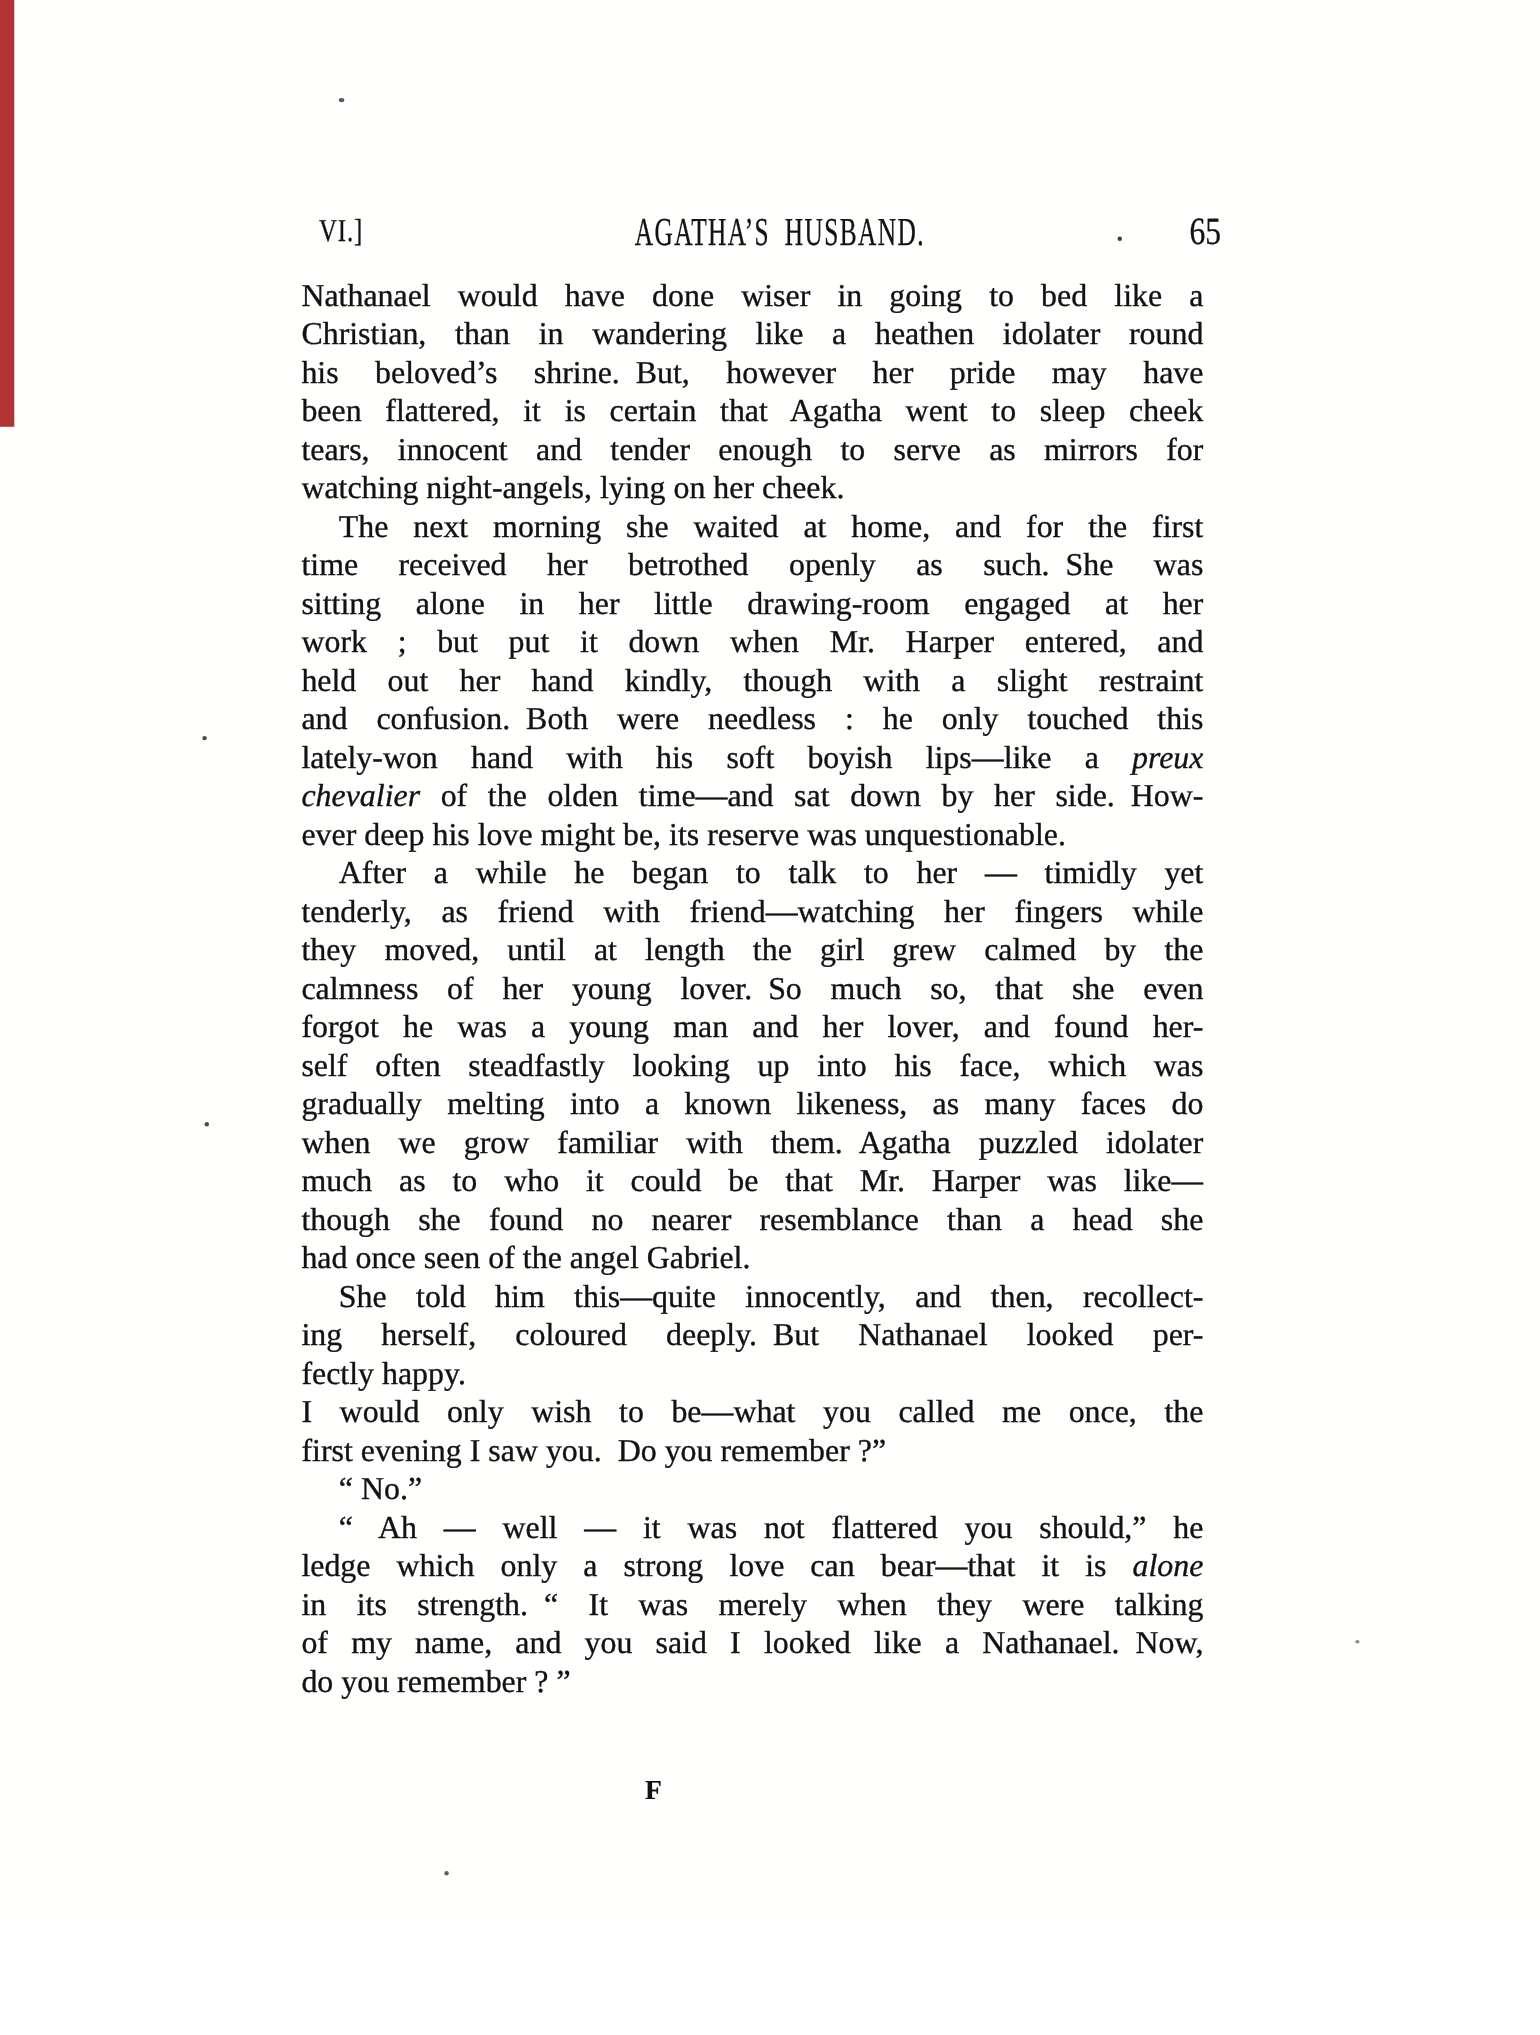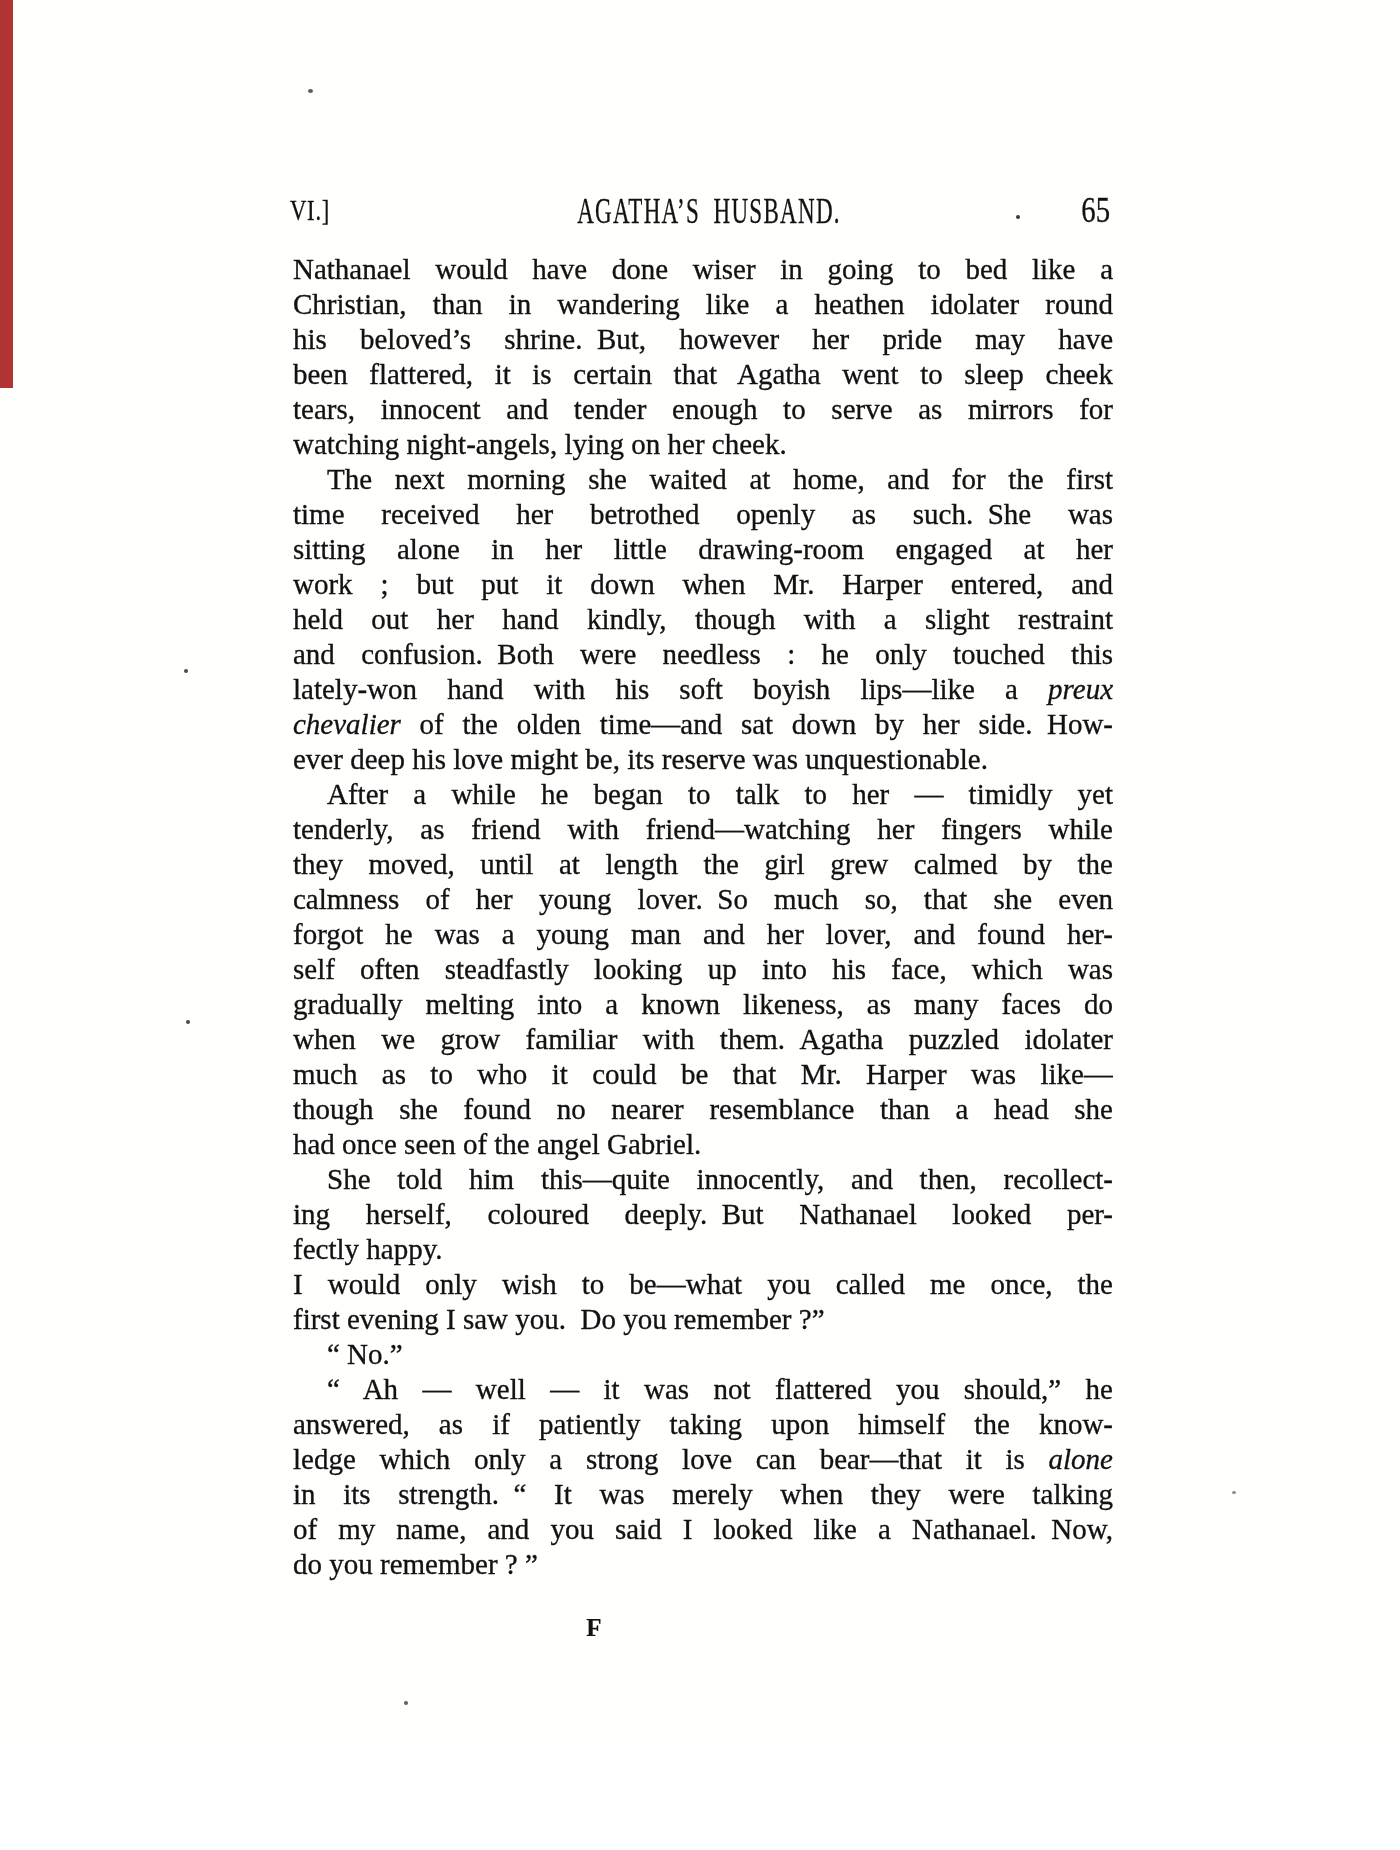--- a/index.html
+++ b/index.html
@@ -59,21 +59,21 @@
     position: absolute;
     right: 0;
     top: 1px;
     font-size: 35px;
     transform: scaleX(0.82);
     transform-origin: right center;
   }
   
   .text-column {
     position: absolute;
-    left: 293px;
+    left: 274px;
     top: 252px;
     width: 820px;
     -webkit-text-stroke: 0.32px #121212;
   }
   .paragraph { margin: 0; padding: 0; }
   .line {
     height: 35px;
     line-height: 35px;
     font-size: 29px;
     text-align: justify;
@@ -170,21 +170,20 @@
       </div>
       <div class="paragraph">
         <div class="line"><span>I would only wish to be—what you called me once, the</span></div>
         <div class="line last"><span>first evening I saw you. Do you remember ?”</span></div>
       </div>
       <div class="paragraph">
         <div class="line indent last"><span>“ No.”</span></div>
       </div>
       <div class="paragraph">
         <div class="line indent"><span>“ Ah — well — it was not flattered you should,” he</span></div>
-        <div class="line"><span>answered, as if patiently taking upon himself the know-</span></div>
         <div class="line"><span>ledge which only a strong love can bear—that it is </span><i>alone</i></div>
         <div class="line"><span>in its strength. “ It was merely when they were talking</span></div>
         <div class="line"><span>of my name, and you said I looked like a Nathanael. Now,</span></div>
         <div class="line last"><span>do you remember ? ”</span></div>
       </div>
     </div>
 
   <div class="footer">F</div>
 
   <span class="speck s1"></span>

